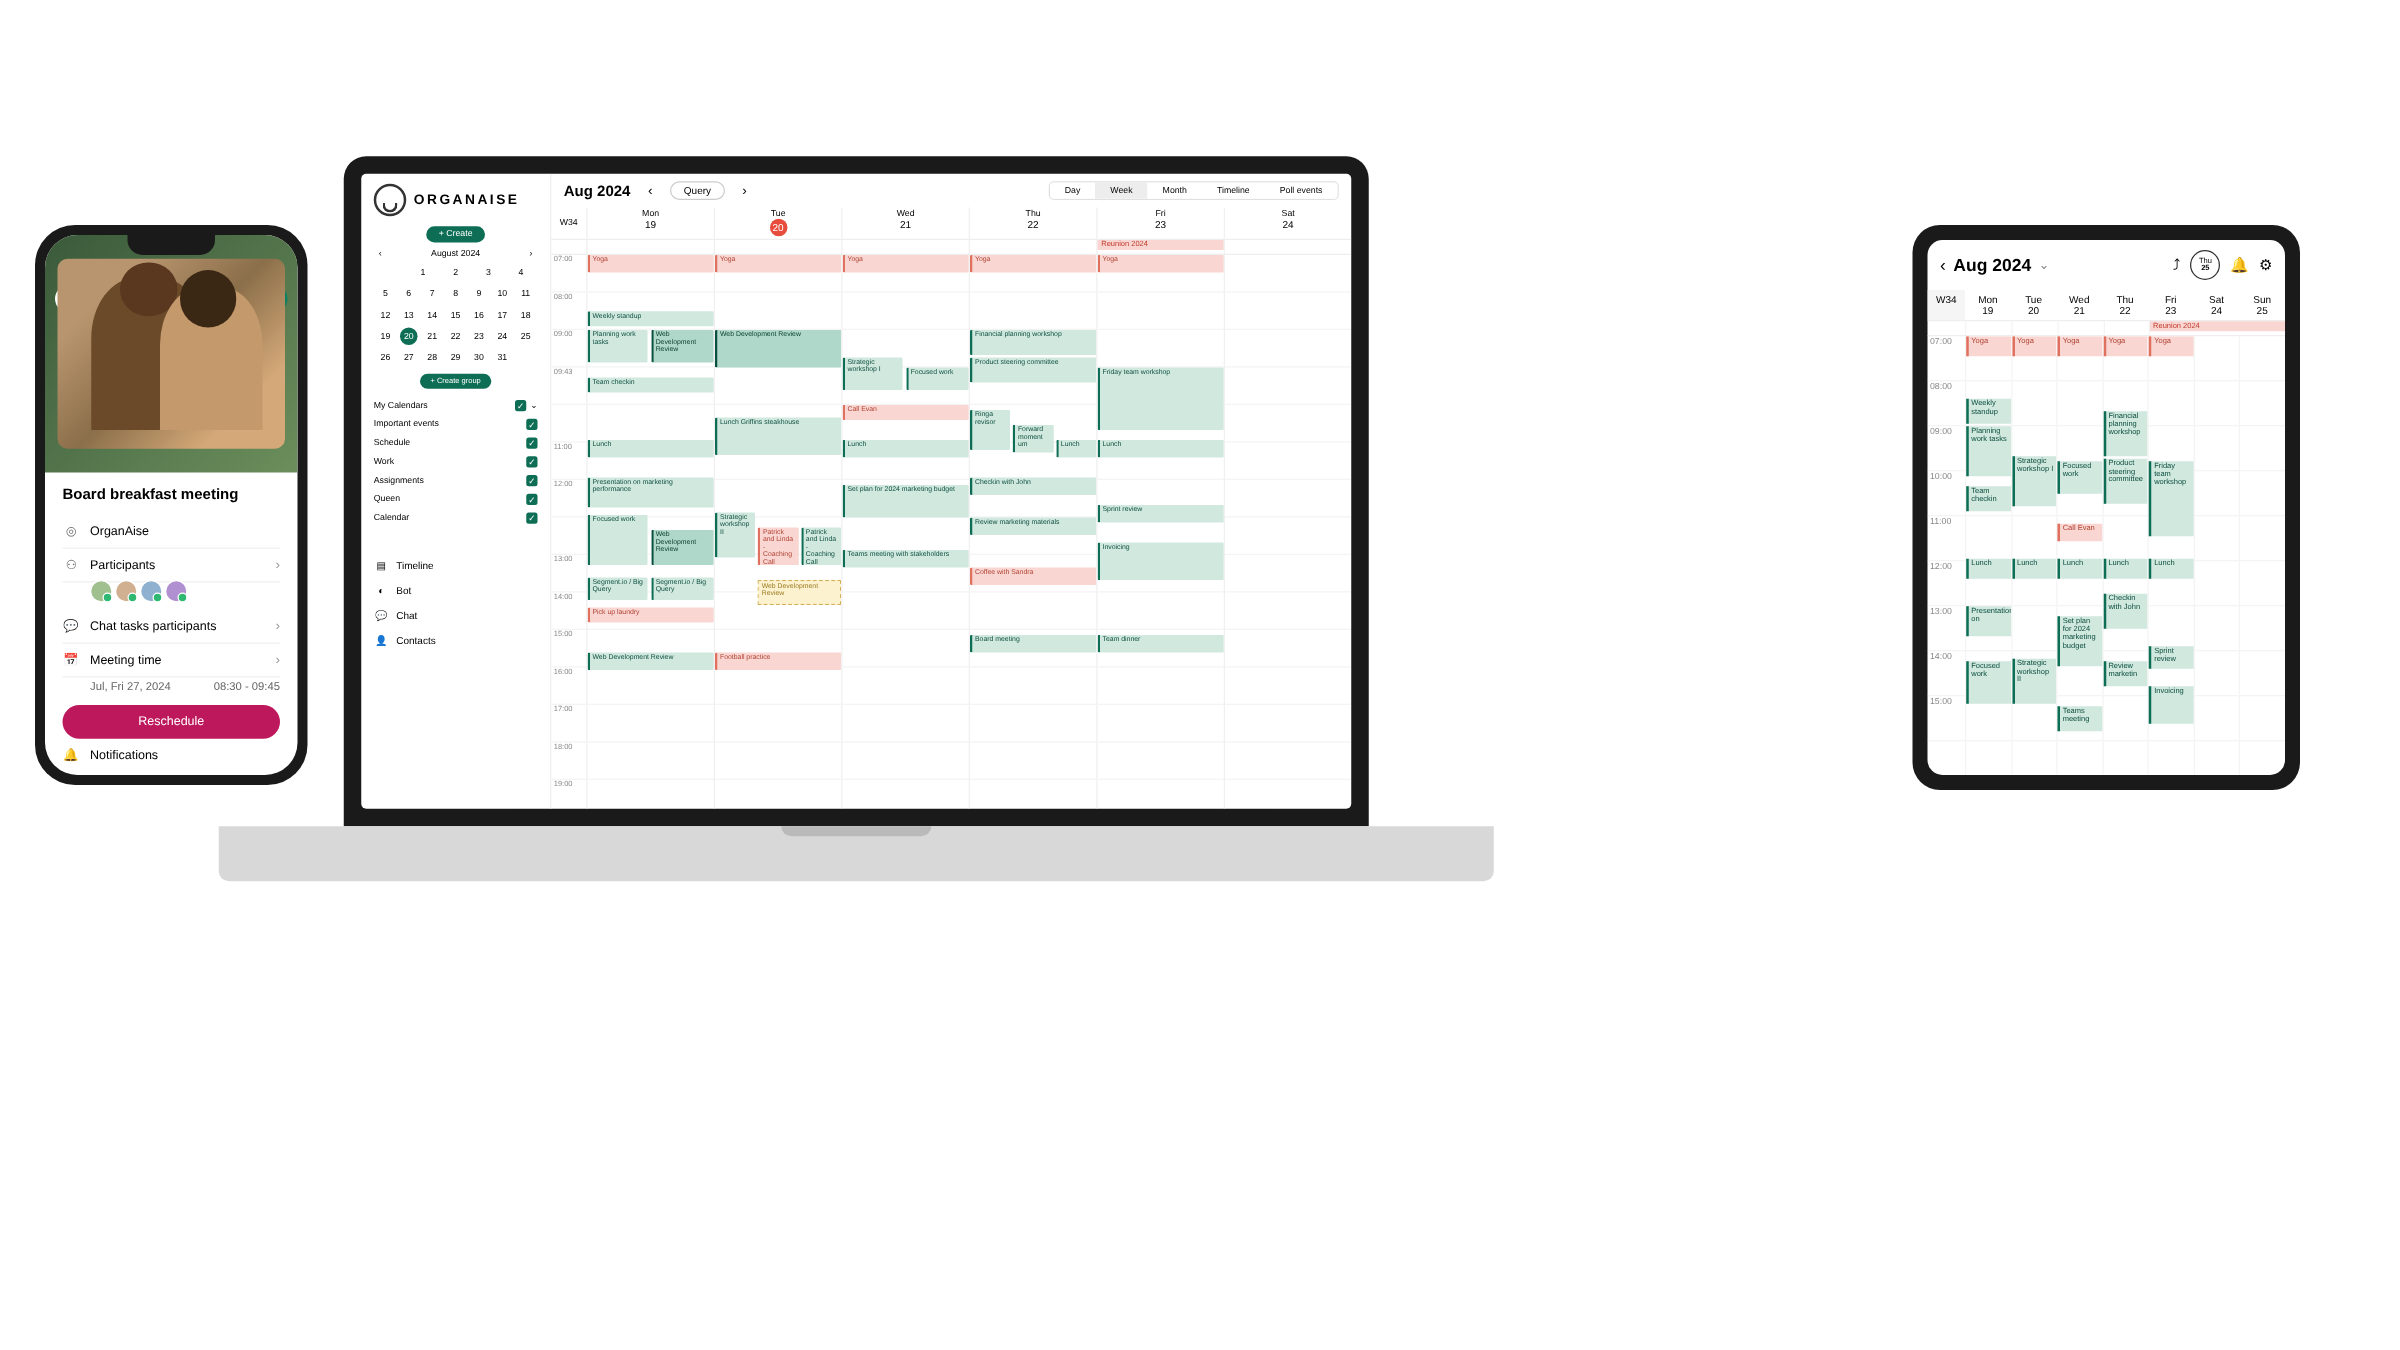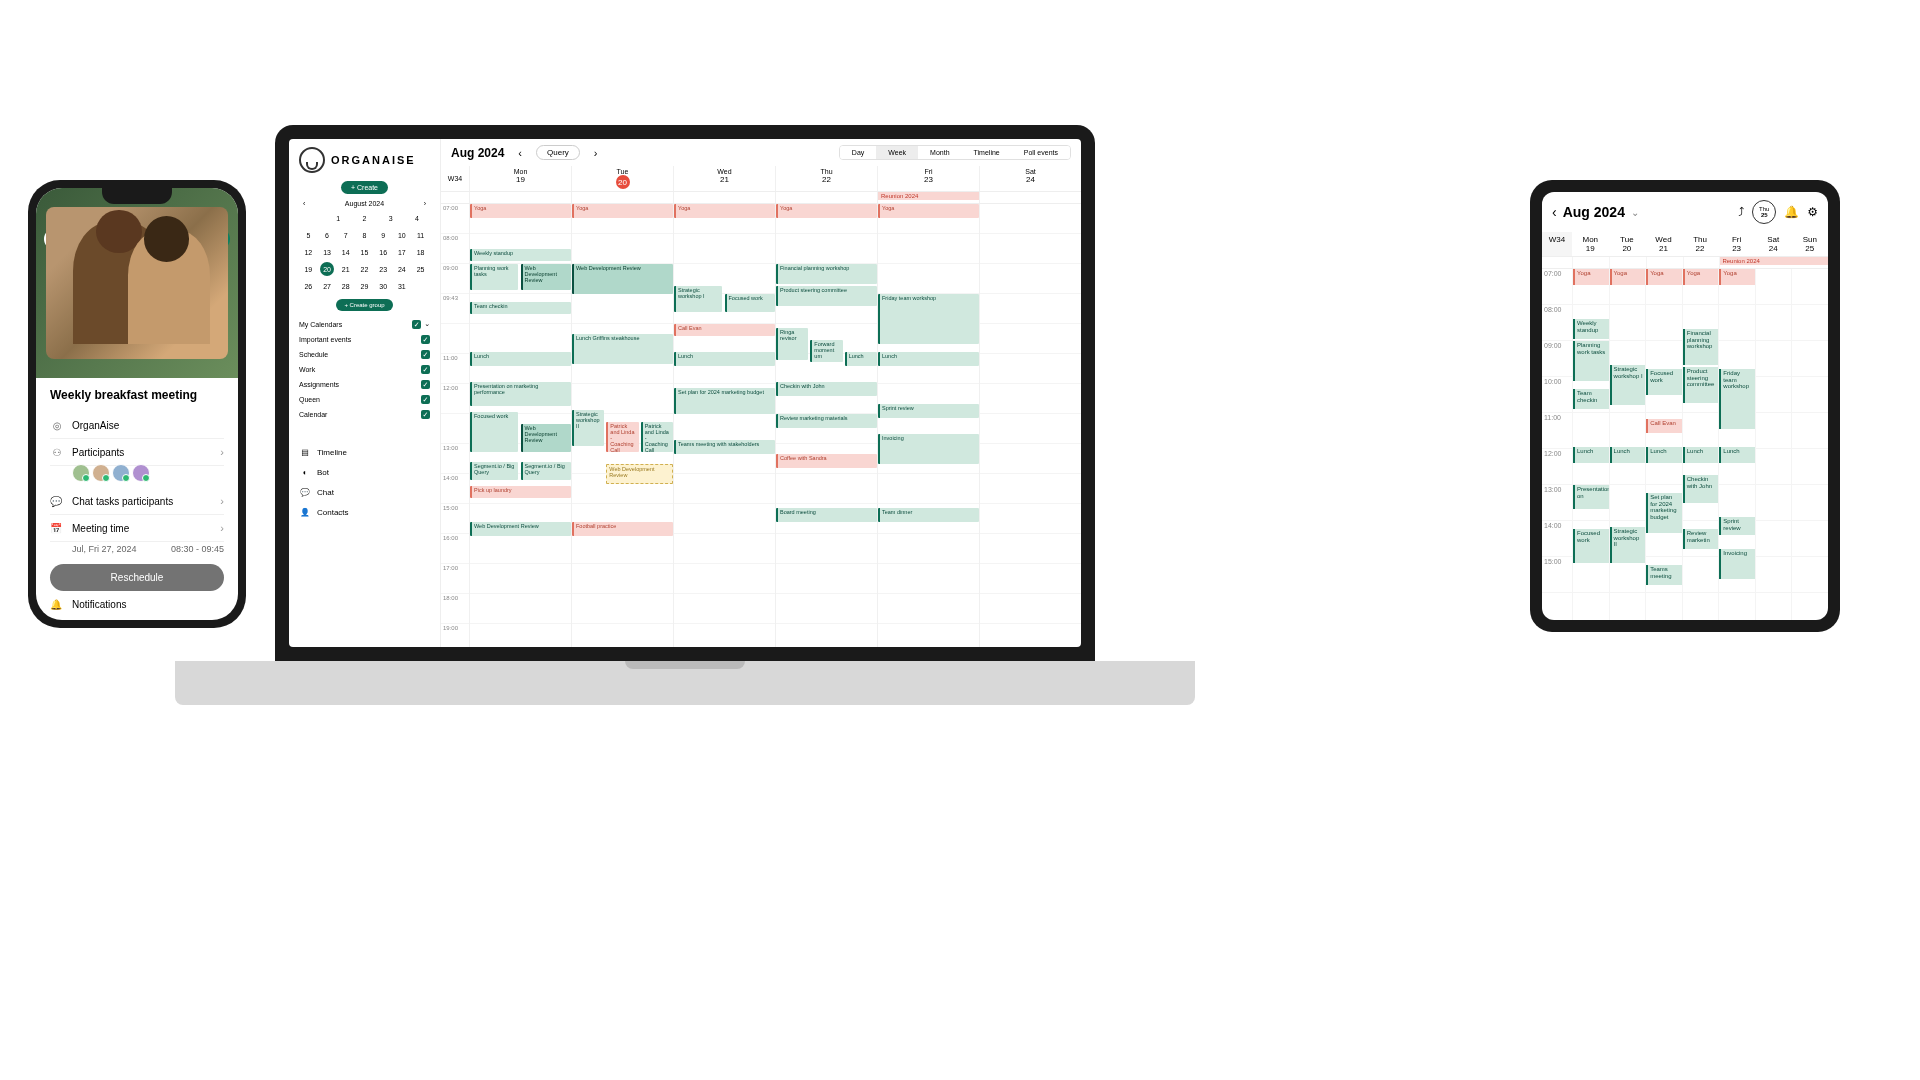--- a/index.html
+++ b/index.html
@@ -20,21 +20,21 @@
 .person-2::before { content:''; position: absolute; top: -12%; left: 20%; width: 55%; height: 40%; background: #3a2815; border-radius: 50%; }
 .phone-content { padding: 10px 14px; }
 .phone-title { font-size: 12px; font-weight: 600; margin-bottom: 10px; }
 .phone-row { display: flex; align-items: center; gap: 8px; padding: 6px 0; font-size: 10px; border-bottom: 1px solid #f0f0f0; }
 .phone-row-icon { width: 14px; height: 14px; display: flex; align-items: center; justify-content: center; color: #666; }
 .phone-row-chevron { margin-left: auto; color: #999; font-size: 11px; }
 .phone-avatars { display: flex; gap: 2px; margin-left: 22px; margin-top: -2px; margin-bottom: 6px; }
 .phone-avatar { width: 18px; height: 18px; border-radius: 50%; background: #a0c090; border: 1px solid #fff; position: relative; }
 .phone-avatar::after { content:''; position: absolute; bottom: -1px; right: -1px; width: 6px; height: 6px; background: #2eb872; border-radius: 50%; border: 1px solid #fff; }
 .phone-time-row { display: flex; justify-content: space-between; font-size: 9px; color: #666; padding: 2px 0 6px 22px; }
-.phone-reschedule { width: 100%; background: #737373; color: #fff; border: none; border-radius: 16px; padding: 8px; font-size: 10px; margin-top: 4px; }
+.phone-reschedule { width: 100%; background: #be185d; color: #fff; border: none; border-radius: 16px; padding: 8px; font-size: 10px; margin-top: 4px; }
 
 
 .laptop { position: absolute; left: 275px; top: 125px; width: 820px; height: 536px; }
 .laptop-screen { width: 100%; height: 100%; background: #1a1a1a; border-radius: 18px 18px 0 0; padding: 14px; }
 .laptop-display { background: #fff; width: 100%; height: 100%; border-radius: 4px; display: flex; overflow: hidden; }
 .laptop-base { position: absolute; bottom: -44px; left: -100px; width: 1020px; height: 44px; background: #d8d8d8; border-radius: 0 0 8px 8px; }
 .laptop-base::before { content:''; position: absolute; top: 0; left: 50%; transform: translateX(-50%); width: 120px; height: 8px; background: #bababa; border-radius: 0 0 8px 8px; }
 
 .sidebar { width: 152px; padding: 8px 10px; font-size: 8px; border-right: 1px solid #eee; }
 .logo-row { display: flex; align-items: center; gap: 6px; margin-bottom: 8px; }
@@ -118,21 +118,21 @@
         <div class="phone-action">⧉</div>
         <div class="phone-action">✎</div>
         <div class="phone-action">▣</div>
       </div>
       <div class="phone-people">
         <div class="person-1"></div>
         <div class="person-2"></div>
       </div>
     </div>
     <div class="phone-content">
-      <div class="phone-title">Weekly breakfast meeting</div>
+      <div class="phone-title">Board breakfast meeting</div>
       <div class="phone-row">
         <span class="phone-row-icon">◎</span>
         <span>OrganAise</span>
       </div>
       <div class="phone-row">
         <span class="phone-row-icon">⚇</span>
         <span>Participants</span>
         <span class="phone-row-chevron">›</span>
       </div>
       <div class="phone-avatars">

